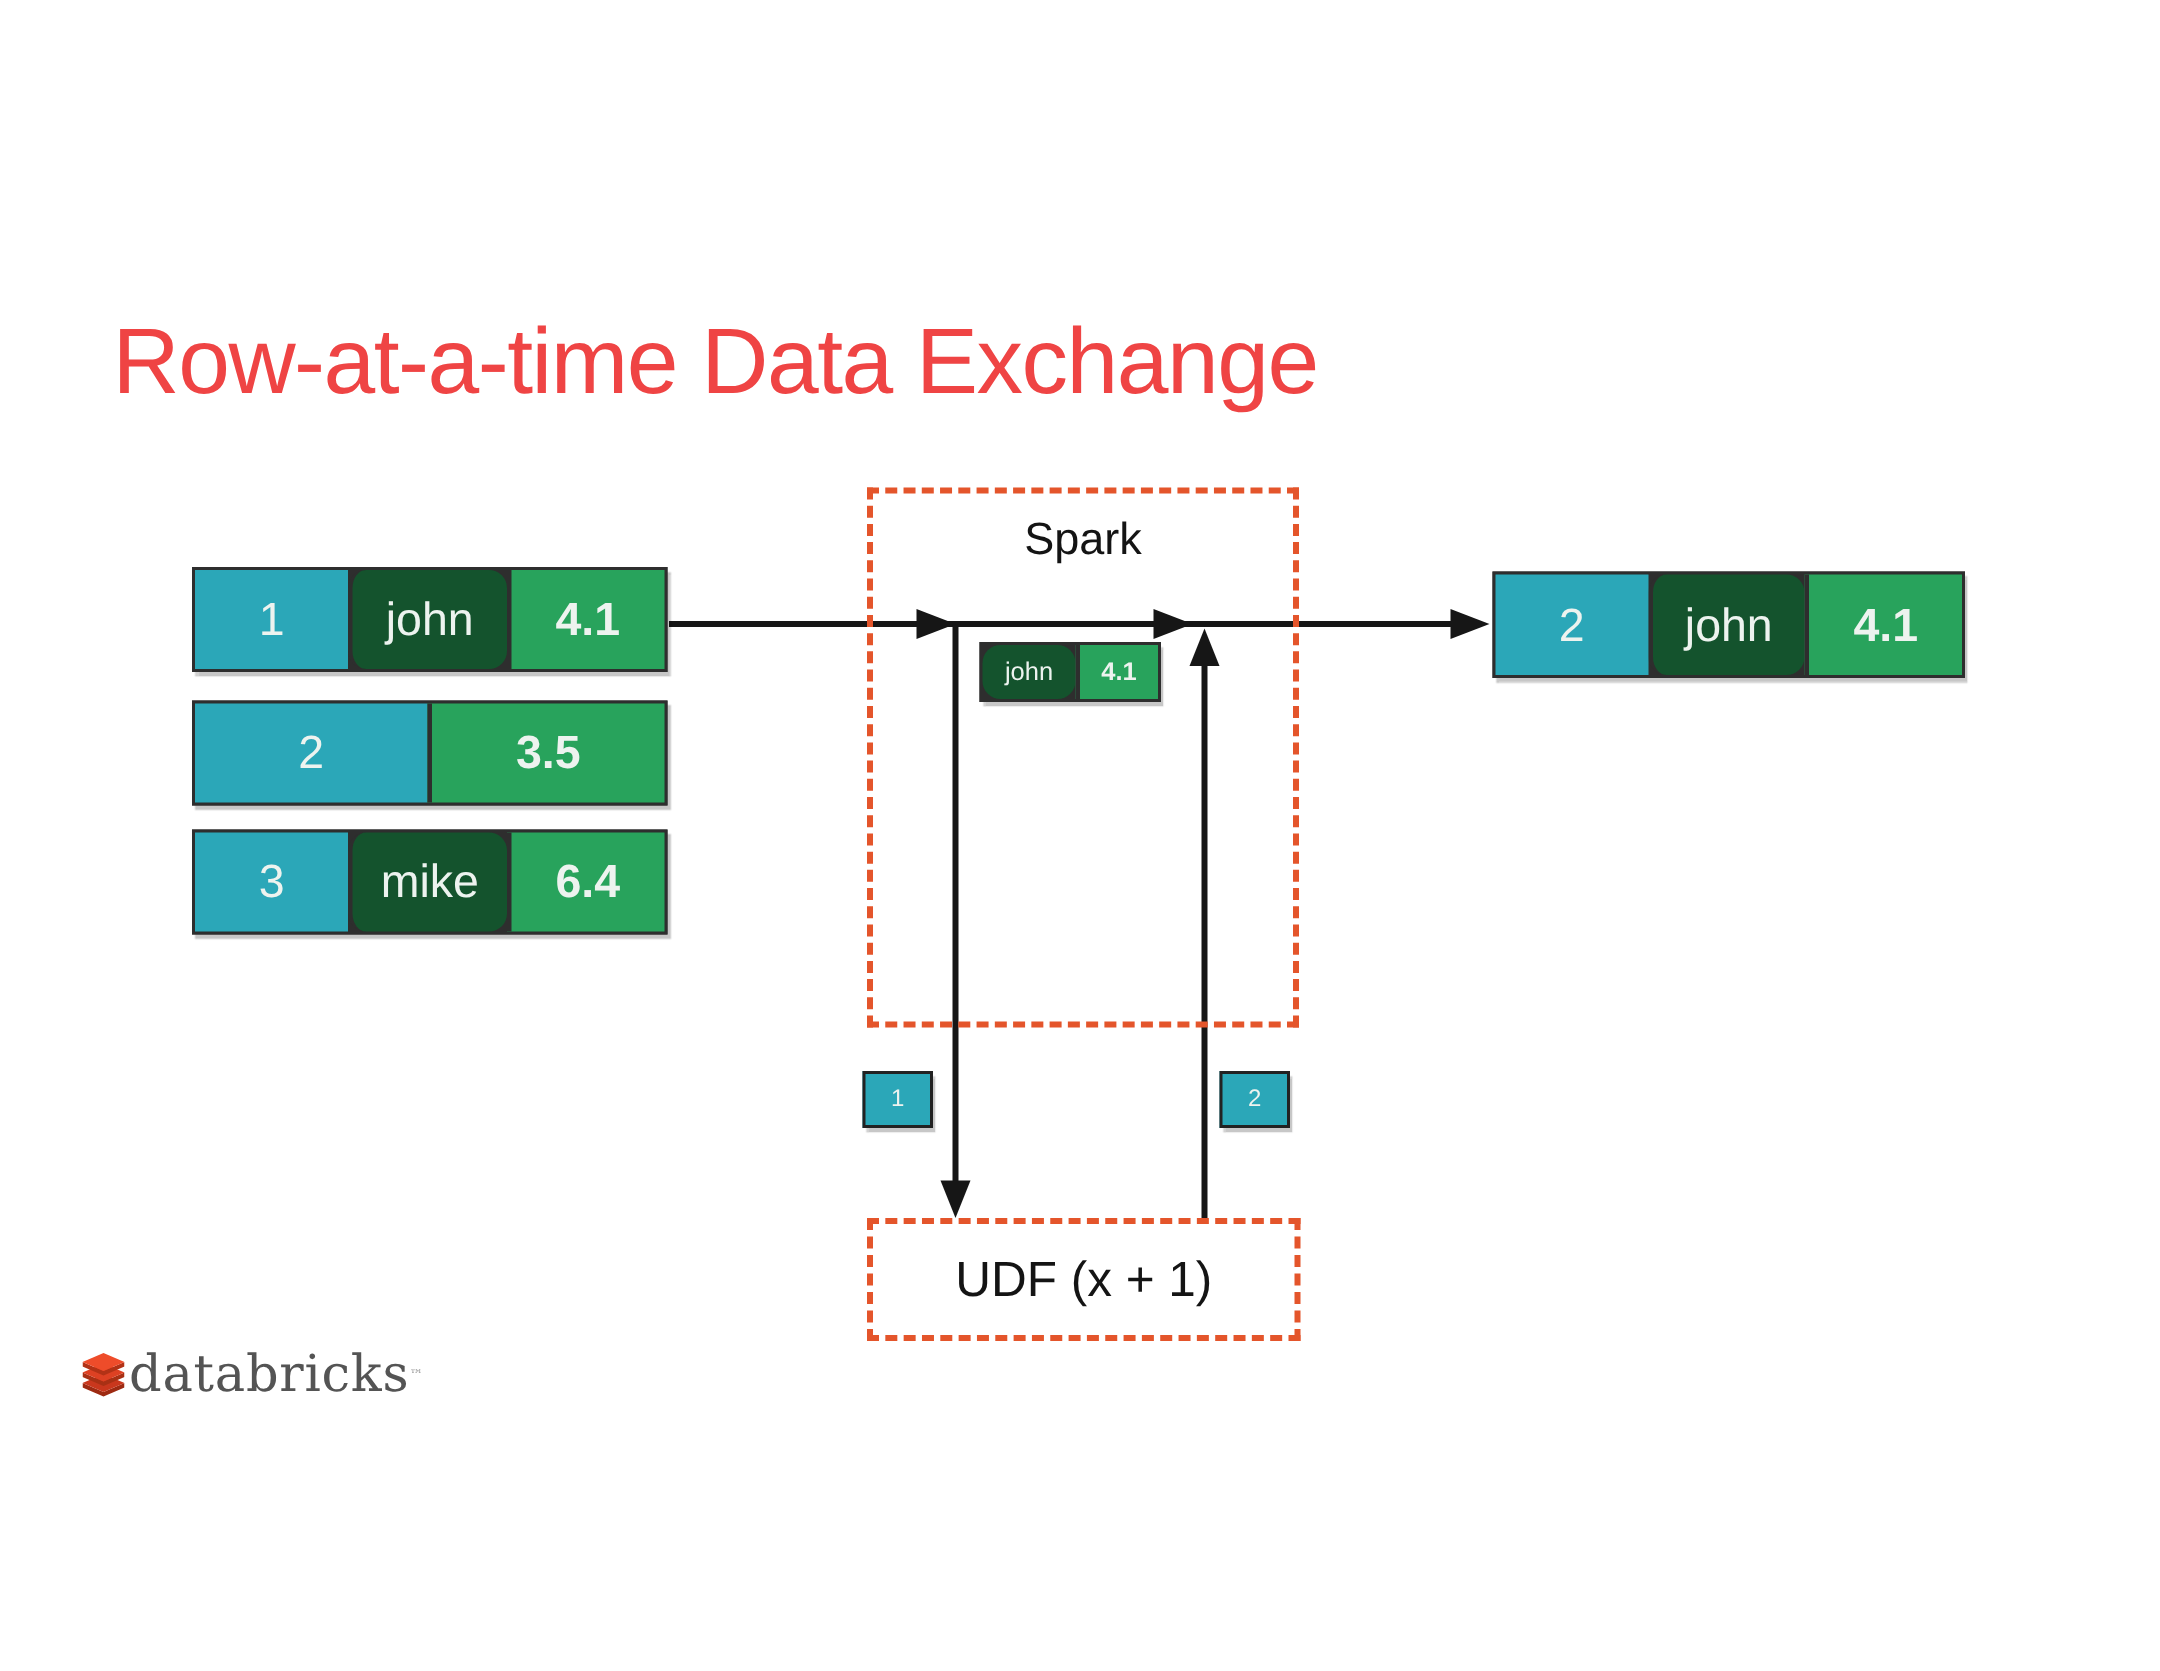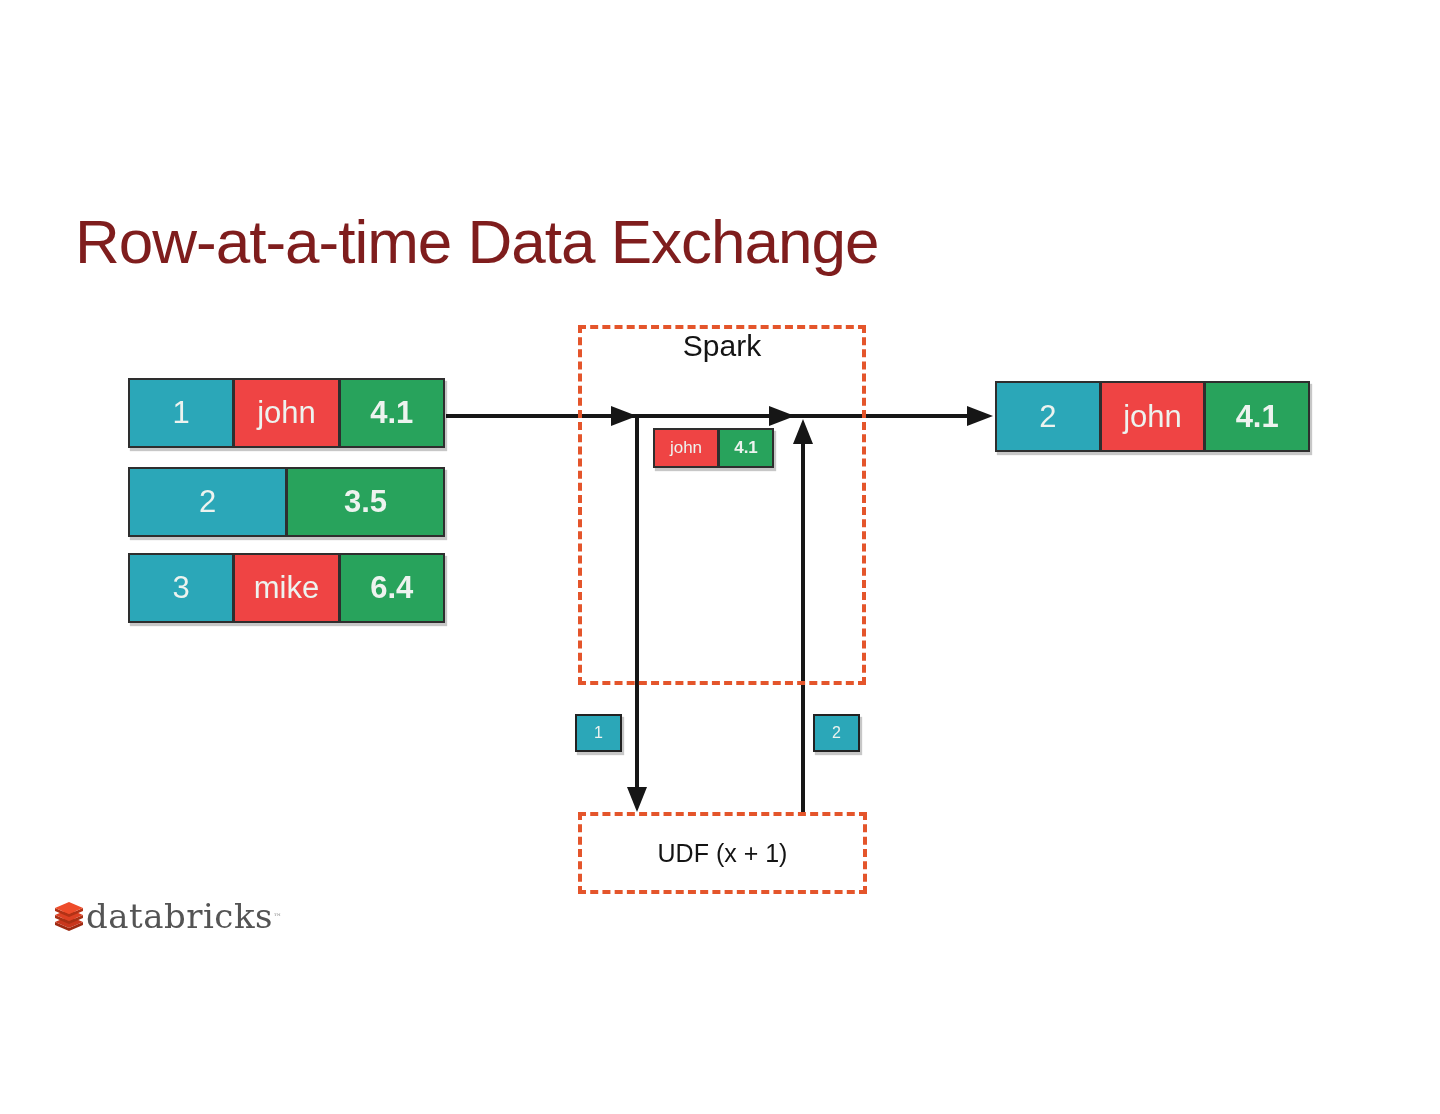--- a/index.html
+++ b/index.html
@@ -3,62 +3,62 @@
 <meta charset="utf-8">
 <style>
   html,body { margin:0; padding:0; background:#ffffff; }
   .slide {
     position:relative; width:1440px; height:1114px; background:#ffffff;
     font-family:"Liberation Sans", sans-serif; overflow:hidden;
   }
   .title {
     position:absolute; left:75px; top:206px; margin:0;
     font-size:62px; font-weight:300; letter-spacing:-1px;
-    color:#7f1d1d; white-space:nowrap;
+    color:#ef4444; white-space:nowrap;
   }
   
   .drow {
     position:absolute; display:flex; box-sizing:border-box;
     border:2px solid #2e2e2e; box-shadow:2px 3px 1px rgba(0,0,0,0.22);
     background:#2e2e2e;
   }
   .drow .cell {
     flex:1 1 0; display:flex; align-items:center; justify-content:center;
     color:#EDF3EF; font-weight:300;
   }
   .cell + .cell { border-left:3px solid #2e2e2e; }
   .cell.teal   { background:#2BA7B8; }
-  .cell.orange { background:#ef4444; }
+  .cell.orange { background:#14532d;border-radius:12px; }
   .cell.green  { background:#28A35C;font-weight:bold; }
   .big { width:317px; height:70px; font-size:31px; }
   .big .cell { font-size:31px; }
   .row1 { left:128px; top:378px; }
   .row2 { left:128px; top:467px; }
   .row3 { left:128px; top:553px; }
   .rowout { left:995px; top:381px; width:315px; height:71px; }
   .rowout .cell { font-size:31px; }
   .small-row { left:653px; top:428px; width:121px; height:40px; }
   .small-row .cell { font-size:17px; }
   .small-row .cell.orange { flex:0 0 62px; }
   .small-row .cell.green  { flex:1 1 0; }
   
   .dashed {
     position:absolute; box-sizing:border-box;
     border:4px dashed #E4552B; background:transparent;
   }
   .spark-box { left:578px; top:325px; width:288px; height:360px; }
   .spark-box .box-label {
-    text-align:center;
+    margin-top:14px; text-align:center;
     font-size:30px; color:#141414; font-weight:400;
   }
   .udf-box {
     left:578px; top:812px; width:289px; height:82px;
     display:flex; align-items:center; justify-content:center;
   }
-  .udf-box .box-label { font-size:25px; color:#141414; font-weight:400; }
+  .udf-box .box-label { font-size:33px; color:#141414; font-weight:400; }
   
   .marker {
     position:absolute; width:47px; height:38px; box-sizing:border-box;
     background:#2BA7B8; border:2px solid #222;
     display:flex; align-items:center; justify-content:center;
     color:#EDF3EF; font-size:16px;
     box-shadow:2px 3px 1px rgba(0,0,0,0.22);
   }
   .marker1 { left:575px; top:714px; }
   .marker2 { left:813px; top:714px; }

